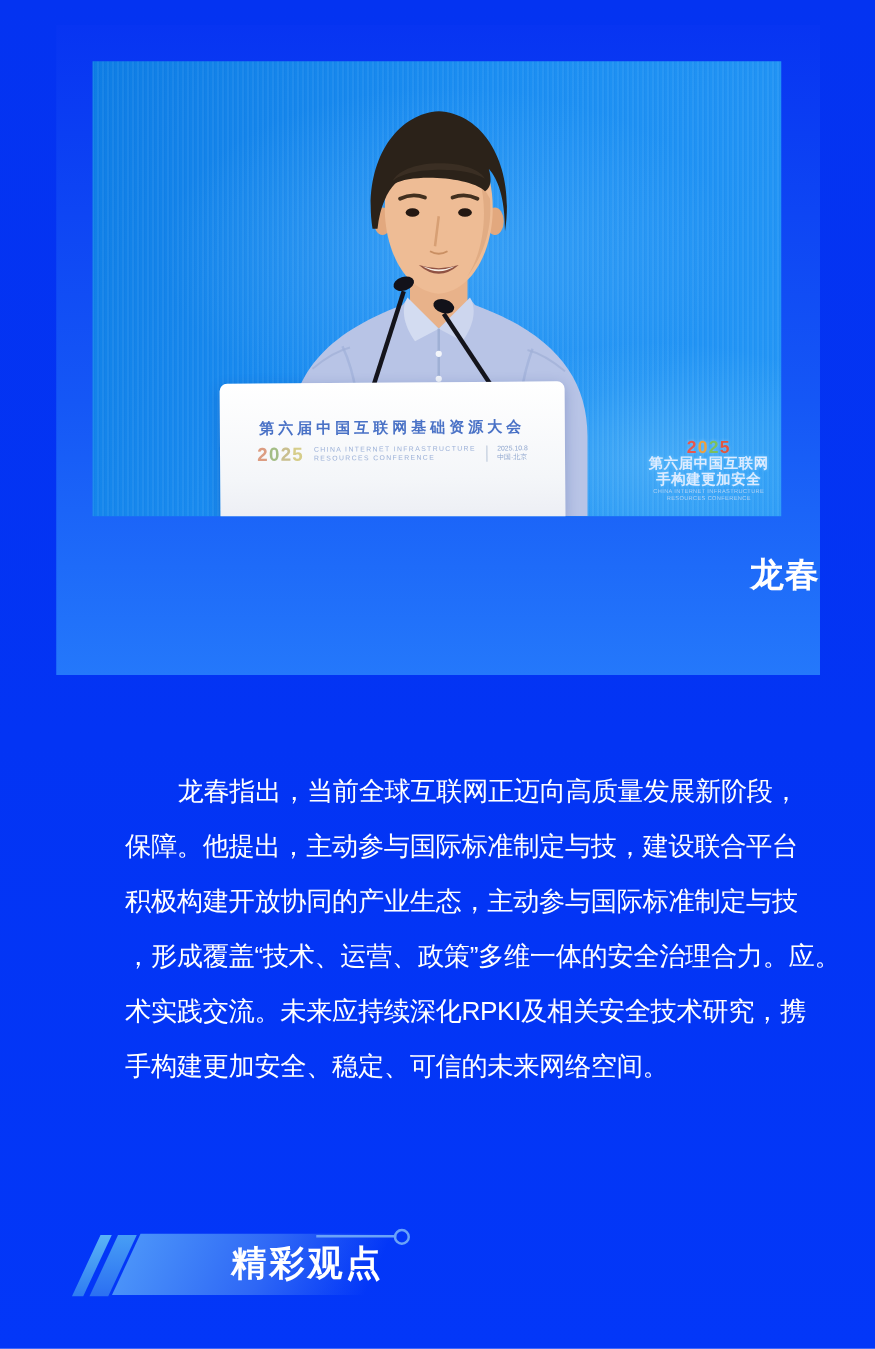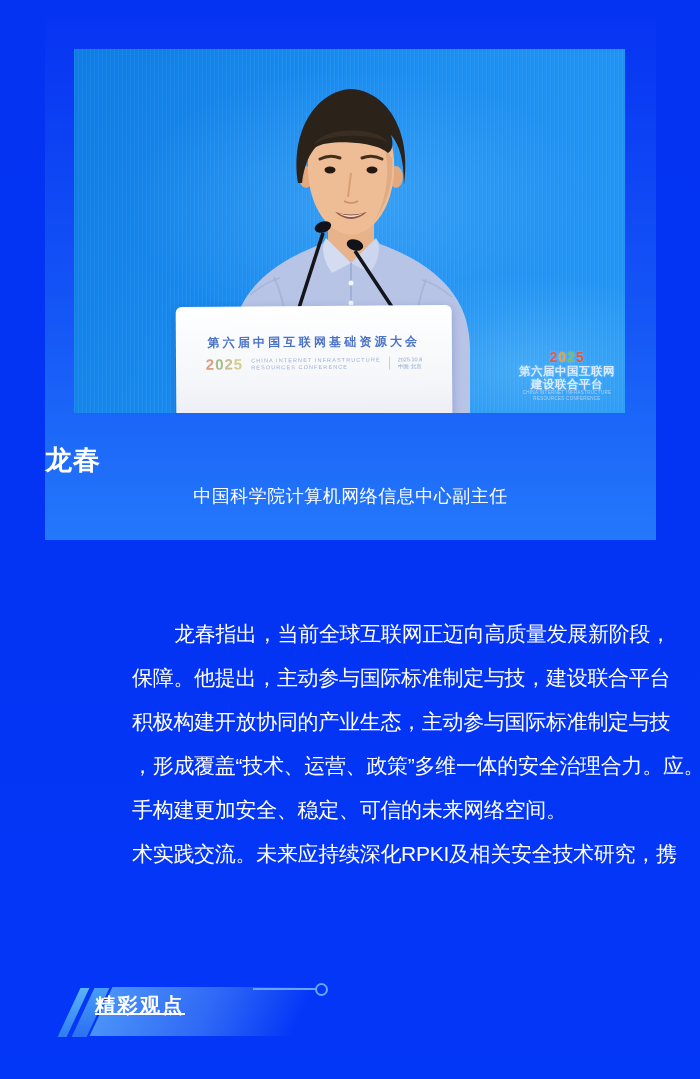--- a/index.html
+++ b/index.html
@@ -66,34 +66,34 @@
   .wm-year { font-size:14px; font-weight:bold; letter-spacing:1px;
     text-shadow:0 0 3px rgba(255,255,255,.35); line-height:15px; }
   .wy1{color:#e8574d;} .wy2{color:#eda13f;} .wy3{color:#7bc05e;} .wy4{color:#e2563f;}
   .wm-line { font-size:11.5px; font-weight:bold; color:#dcebff; line-height:12.5px;
     letter-spacing:.5px; white-space:nowrap;
     text-shadow:0 0 3px rgba(110,200,255,.9);font-family:Liberation Serif, serif; }
   .wm-en { font-size:4.5px; color:#aed2f4; line-height:5.5px; letter-spacing:.3px; white-space:nowrap; }
 
   
   .speaker-name {
-    position:absolute; left:0; top:422px; width:100%; text-align:left;
+    position:absolute; left:0; top:422px; width:100%; text-align:right;
     color:#ffffff; font-size:27px; font-weight:bold; letter-spacing:1px;
   }
   .speaker-title {
     position:absolute; left:0; top:464px; width:100%; text-align:center;
     color:#ffffff; font-size:18px; letter-spacing:.5px;
   }
 
   
   .quote {
     position:absolute; left:100px; top:612px; width:530px;
     color:#ffffff; font-size:21px; line-height:44px; letter-spacing:-.3px;
   }
-  .quote .line { white-space:nowrap;margin-left:32px; }
+  .quote .line { white-space:nowrap; }
   .quote .line.indent { padding-left:42px; }
 
   
   .stripe1 {
     position:absolute; left:69px; top:988px; width:9px; height:49px;
     transform:skewX(-25deg);
     background:linear-gradient(180deg,#5ab4f6,#2e7cf2);
   }
   .stripe2 {
     position:absolute; left:83px; top:988px; width:15px; height:49px;
@@ -107,24 +107,23 @@
   }
   .banner-line {
     position:absolute; left:253px; top:988px; width:64px; height:2px;
     background:#6aa3f8;
   }
   .banner-circle {
     position:absolute; left:315px; top:983px; width:13px; height:13px;
     border:2px solid #6aa3f8; border-radius:50%;
   }
   .banner-label {
-    position:absolute; left:95px; top:992px; width:212px; text-align:left;
-    color:#ffffff; font-size:20px; font-weight:bold; letter-spacing:2.5px;
+    position:absolute; left:95px; top:992px; width:212px; text-align:right;
+    color:#ffffff; font-size:28px; font-weight:bold; letter-spacing:2.5px;
     white-space:nowrap;
-    text-decoration:underline;
   }
 </style>
 </head>
 <body>
 
 <div class="page">
 
   <div class="profile-card">
 
     <div class="photo">
@@ -194,37 +193,36 @@
             <div>中国·北京</div>
           </div>
         </div>
       </div>
 
       <div class="watermark">
         <div class="wm-year">
           <span class="wy1">2</span><span class="wy2">0</span><span class="wy3">2</span><span class="wy4">5</span>
         </div>
         <div class="wm-line">第六届中国互联网</div>
-        <div class="wm-line">建设联合平台</div>
+        <div class="wm-line">手构建更加安全</div>
         <div class="wm-en">CHINA INTERNET INFRASTRUCTURE</div>
         <div class="wm-en">RESOURCES CONFERENCE</div>
       </div>
     </div>
 
     <div class="speaker-name">龙春</div>
-    <div class="speaker-title">中国科学院计算机网络信息中心副主任</div>
   </div>
 
   <div class="quote">
     <div class="line indent">龙春指出，当前全球互联网正迈向高质量发展新阶段，</div>
     <div class="line">保障。他提出，主动参与国际标准制定与技，建设联合平台</div>
     <div class="line">积极构建开放协同的产业生态，主动参与国际标准制定与技</div>
     <div class="line">，形成覆盖“技术、运营、政策”多维一体的安全治理合力。应。</div>
+    <div class="line">术实践交流。未来应持续深化RPKI及相关安全技术研究，携</div>
     <div class="line">手构建更加安全、稳定、可信的未来网络空间。</div>
-    <div class="line">术实践交流。未来应持续深化RPKI及相关安全技术研究，携</div>
   </div>
 
   <div class="stripe1"></div>
   <div class="stripe2"></div>
   <div class="banner-shape"></div>
   <div class="banner-line"></div>
   <div class="banner-circle"></div>
   <div class="banner-label">精彩观点</div>
 
 </div>

